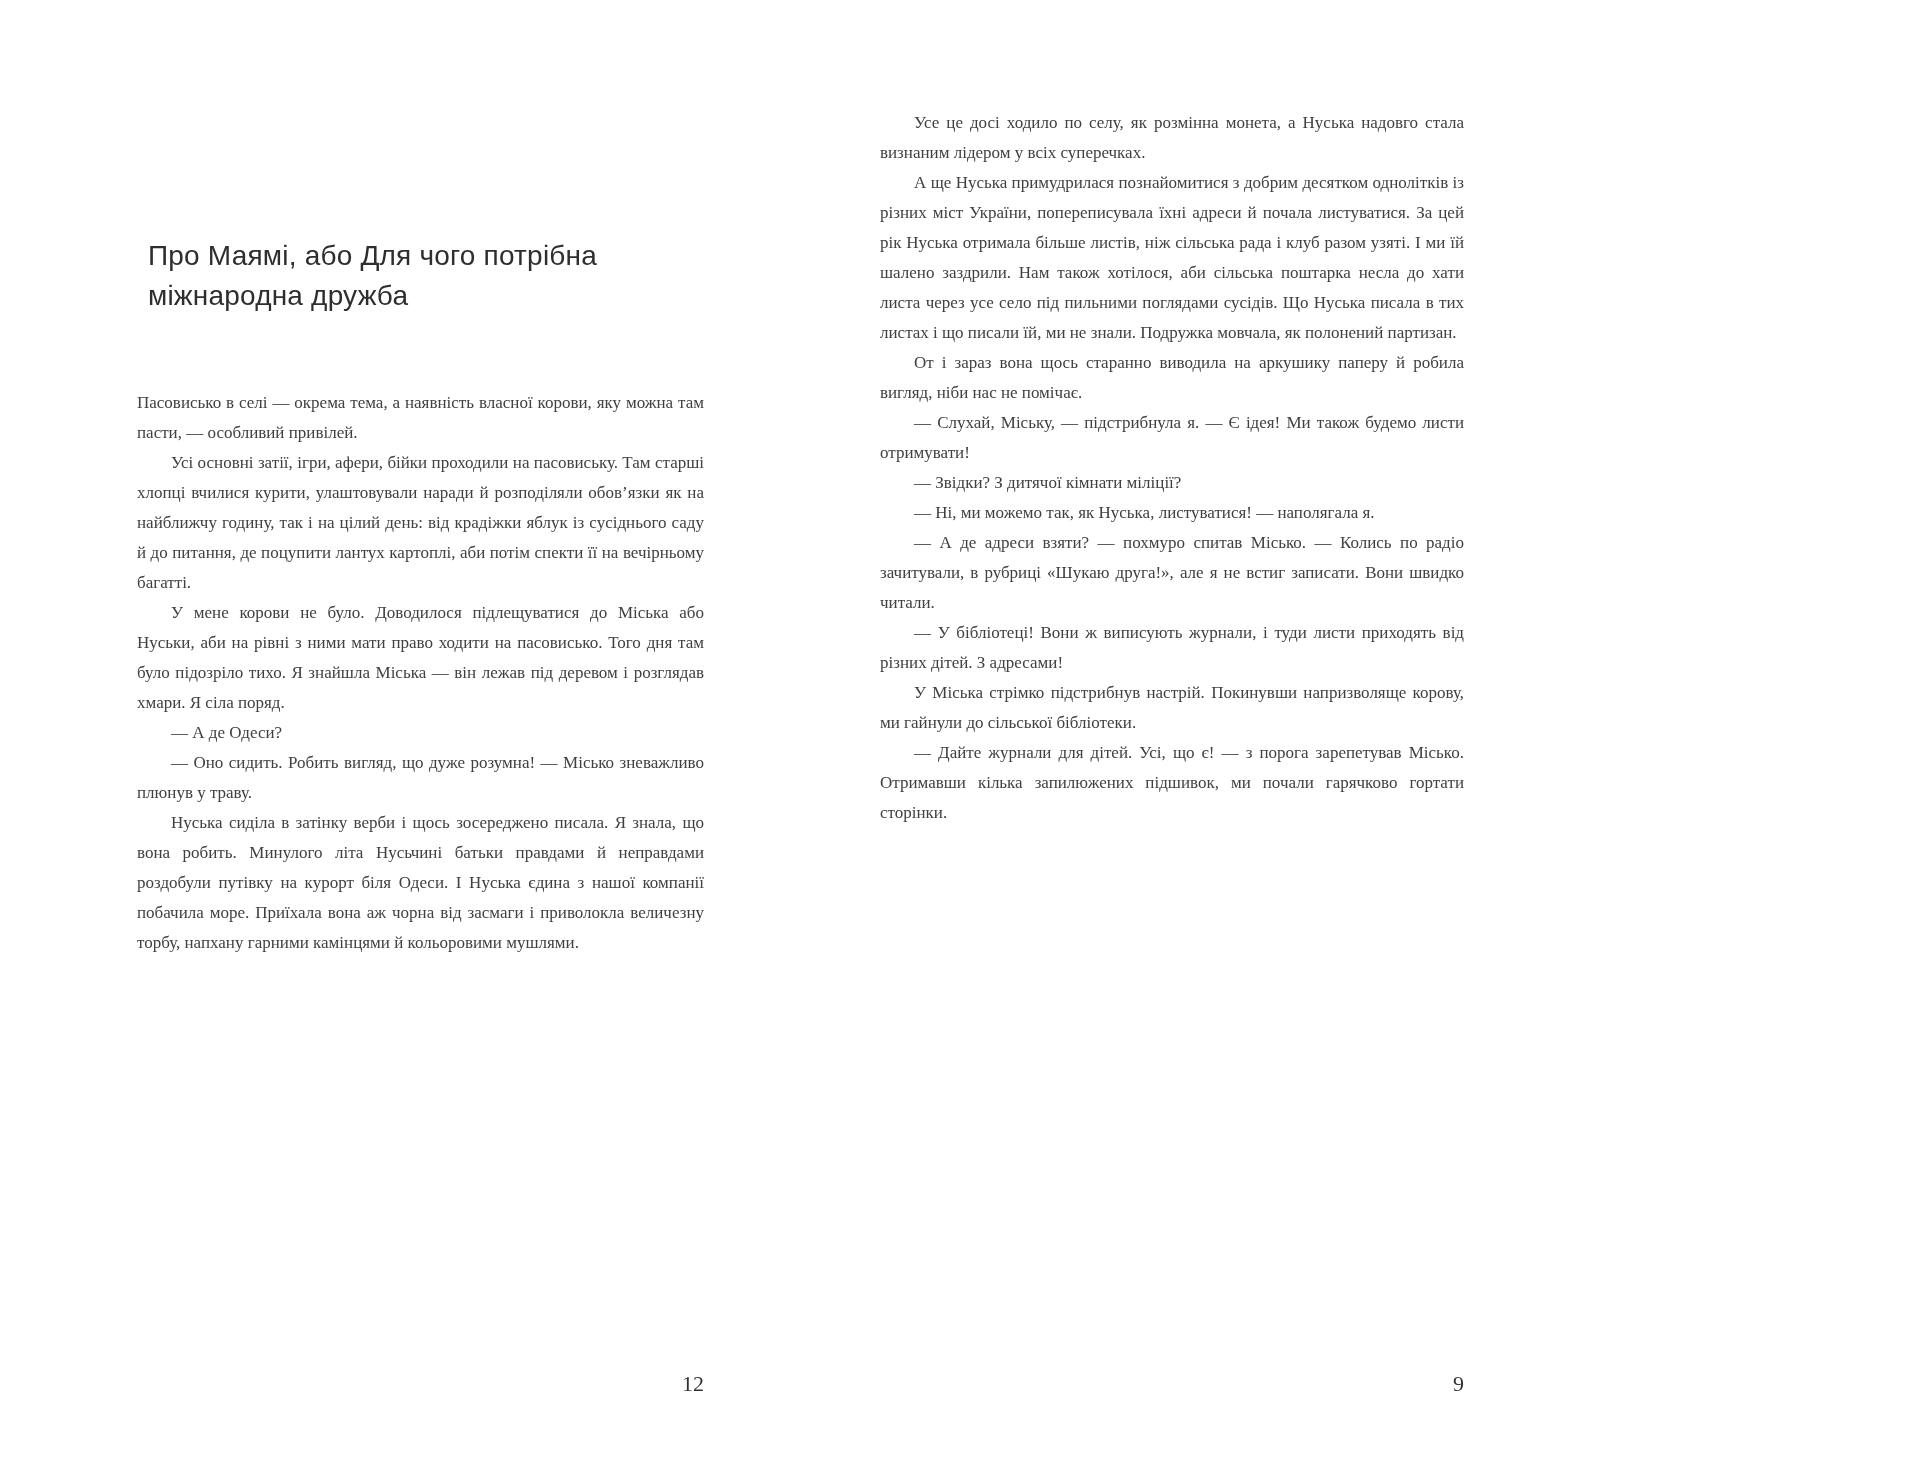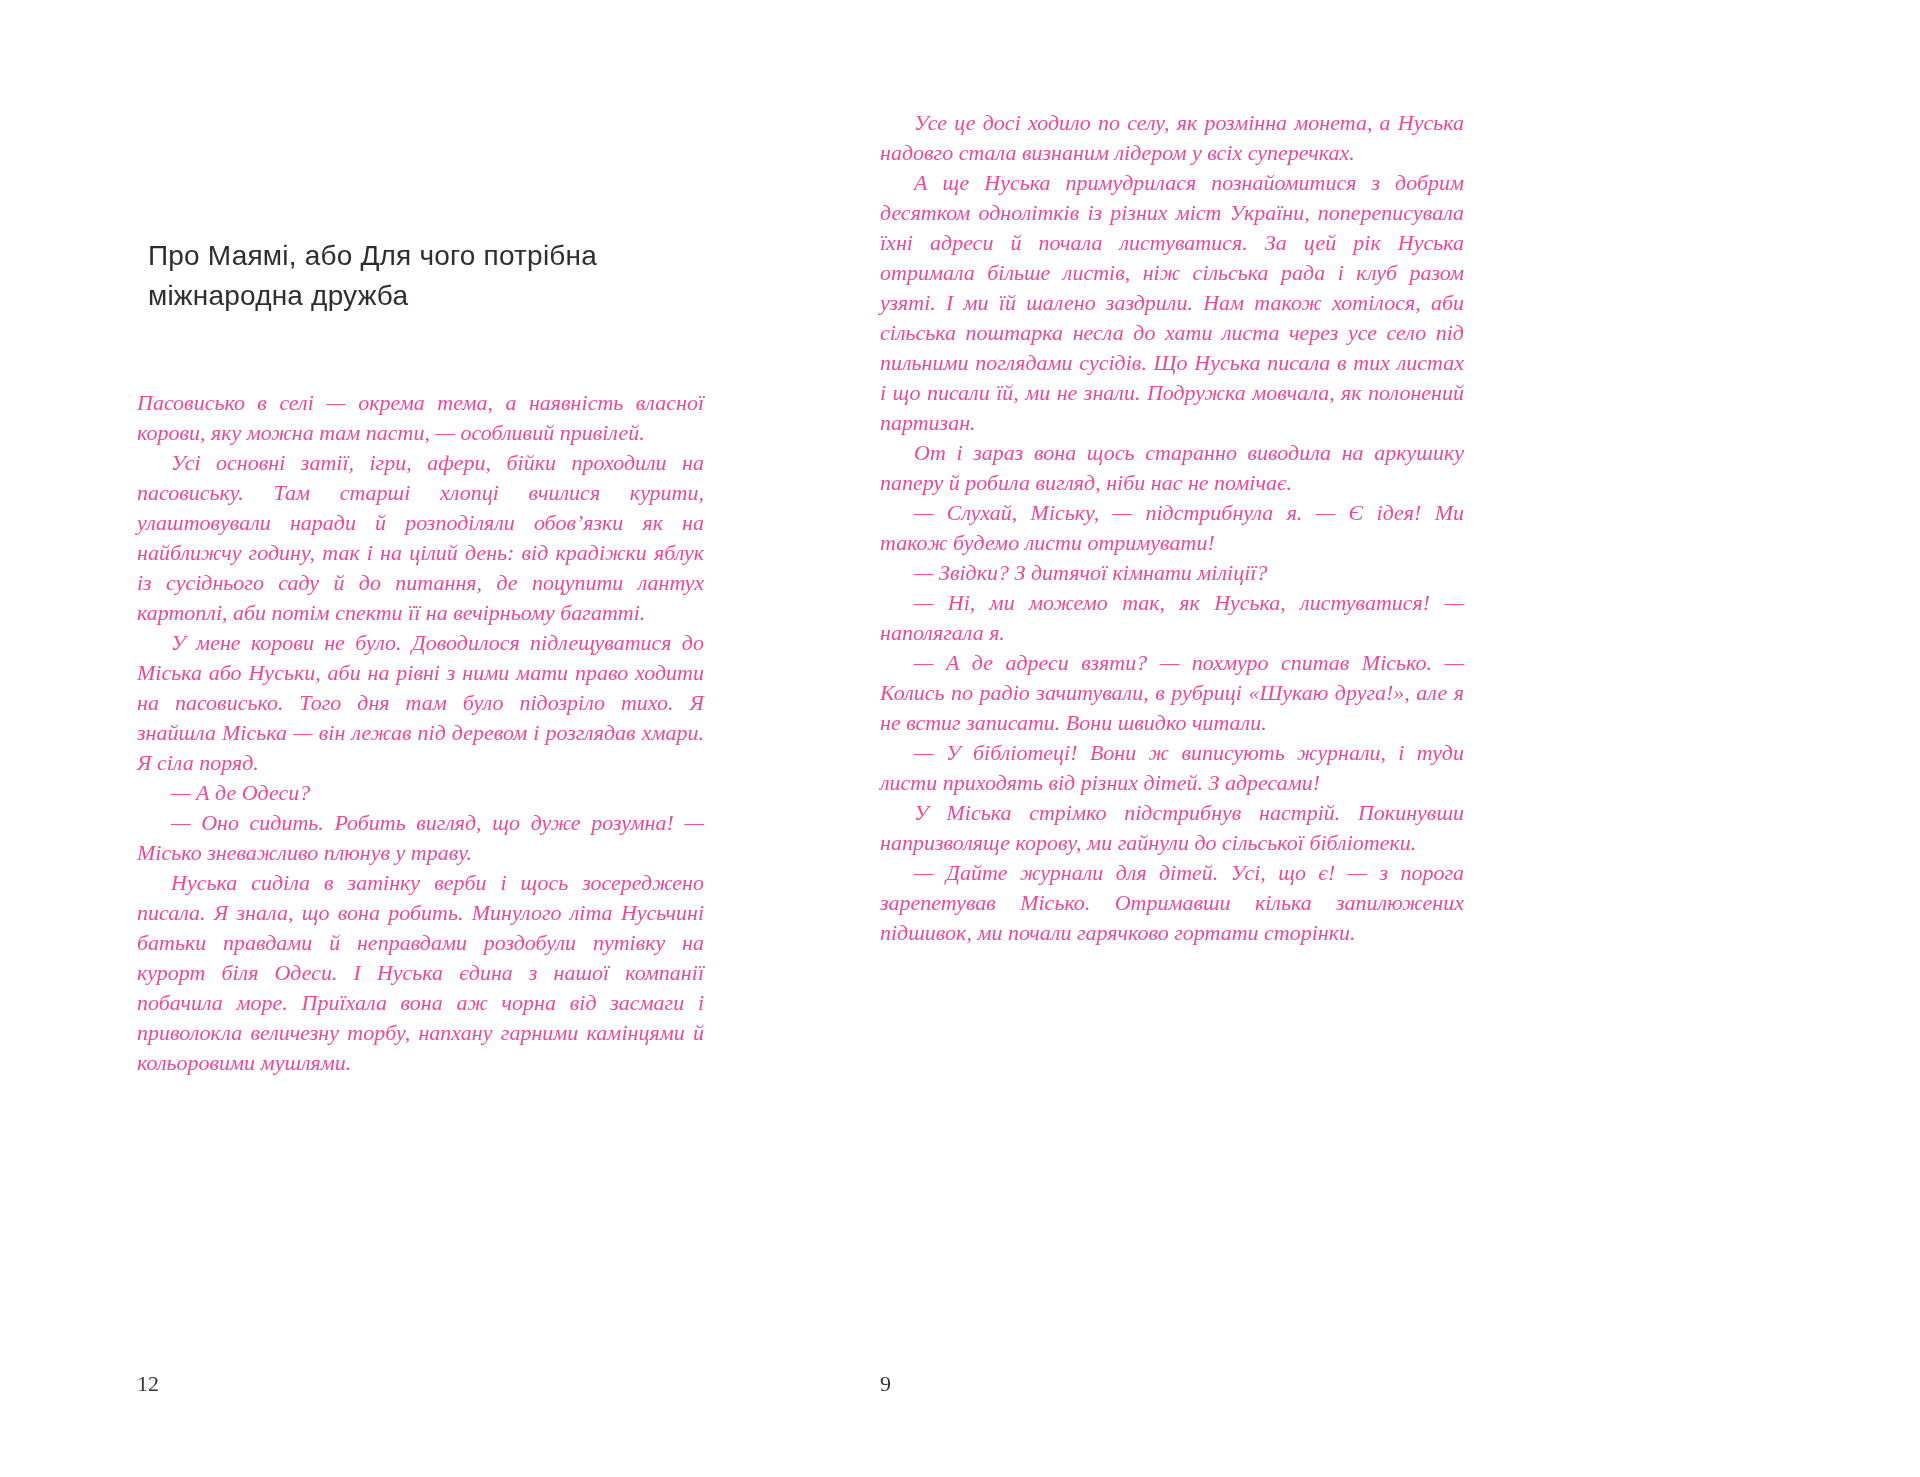--- a/index.html
+++ b/index.html
@@ -35,46 +35,45 @@
     line-height: 40px;
     letter-spacing: 0.2px;
     color: #2e2e2e;
   }
 
   .body-text {
     position: absolute;
     left: 0;
     width: 100%;
     font-family: "Liberation Serif", "DejaVu Serif", serif;
-    font-size: 22px;
+    font-size: 17px;
     line-height: 30px;
     text-align: justify;
-    color: #ec4899;
+    color: #404040;
     hyphens: auto;
-    font-style: italic;
     -webkit-hyphens: auto;
   }
   .body-left  { top: 388px; }
   .body-right { top: 108px; }
 
   .body-text p {
     margin: 0;
     padding: 0;
     text-indent: 34px;
   }
   .body-text p.no-indent {
     text-indent: 0;
   }
 
   .page-number {
     position: absolute;
     top: 1371px;
     left: 0;
     width: 100%;
-    text-align: left;
+    text-align: right;
     font-family: "Liberation Serif", "DejaVu Serif", serif;
     font-size: 22px;
     line-height: 26px;
     color: #333333;
   }
 </style>
 </head>
 <body>
 
 <div class="spread">

